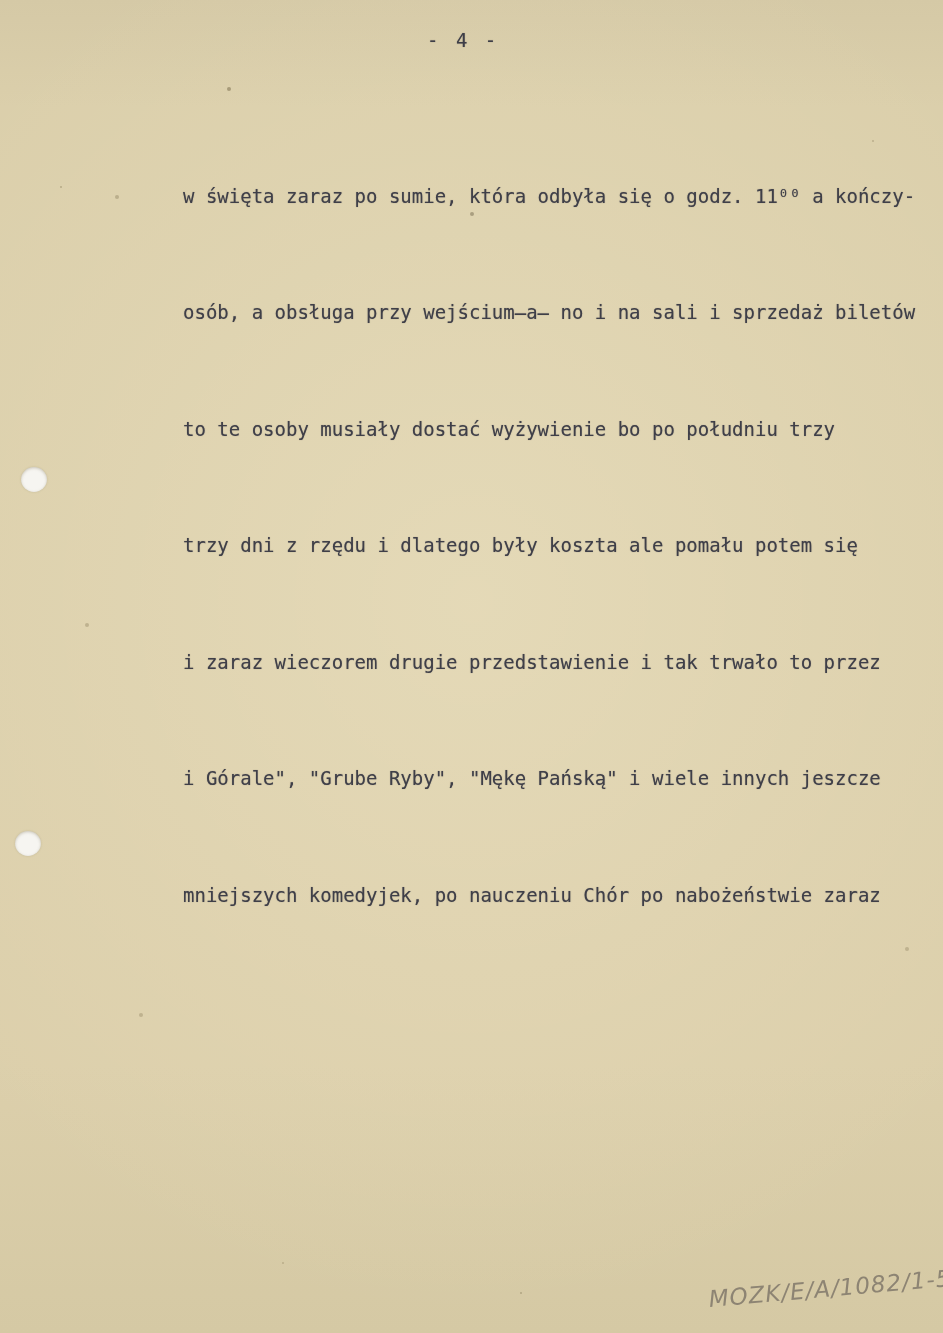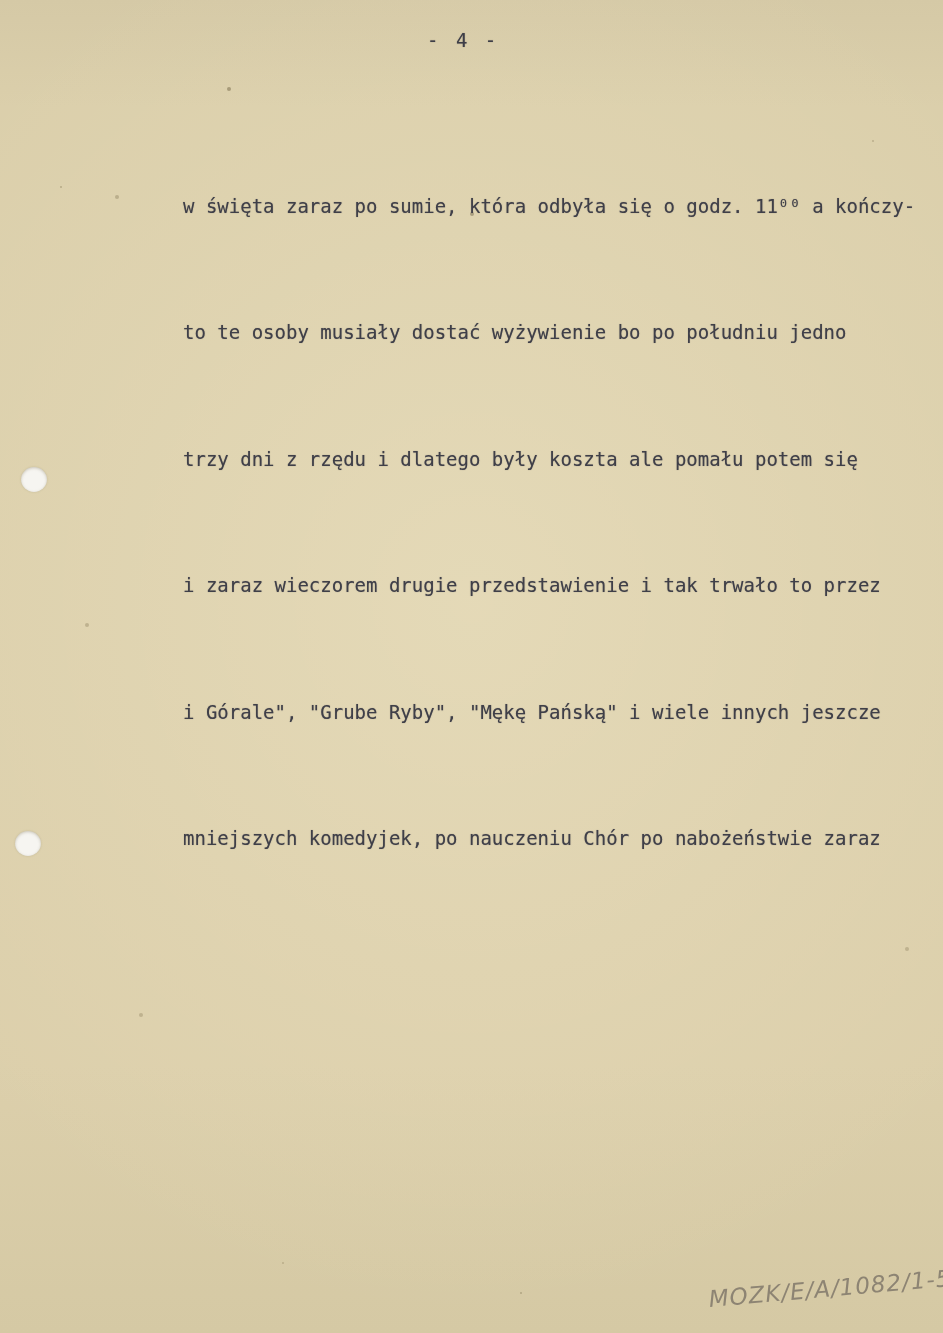--- a/index.html
+++ b/index.html
@@ -33,21 +33,21 @@
     position: absolute;
     left: 183px;
     top: 99px;
     width: 752px;
     font-size: 19px;
     line-height: 38.85px;
     color: #3f3f48;
     white-space: pre;
     text-shadow: 0 0 1px rgba(62,62,71,0.5);
   }
-  .line { height: 38.85px; margin-top: 10px; }
+  .line { height: 38.85px; }
   .hole {
     position: absolute;
     width: 26px;
     height: 25px;
     border-radius: 50%;
     background: #f6f5f1;
     box-shadow: inset 0 1px 3px rgba(120,110,80,0.35), 0 0 2px rgba(120,110,80,0.25);
   }
   .hole-top  { left: 21px; top: 467px; }
   .hole-bottom { left: 15px; top: 831px; }
@@ -90,21 +90,22 @@
 
   <div class="page-number">- 4 -</div>
 
   <div class="hole hole-top"></div>
   <div class="hole hole-bottom"></div>
 
   <div class="specks"></div>
 
   <div class="text-block">
     <div class="line">w święta zaraz po sumie, która odbyła się o godz. 11⁰⁰ a kończy-</div>
-    <div class="line">to te osoby musiały dostać wyżywienie bo po południu jedno</div>
+    <div class="line">osób, a obsługa przy wejścium̶a̶ no i na sali i sprzedaż biletów</div>
+    <div class="line">to te osoby musiały dostać wyżywienie bo po południu trzy</div>
     <div class="line">trzy dni z rzędu i dlatego były koszta ale pomału potem się</div>
     <div class="line">i zaraz wieczorem drugie przedstawienie i tak trwało to przez</div>
     <div class="line">i Górale", "Grube Ryby", "Mękę Pańską" i wiele innych jeszcze</div>
     <div class="line">mniejszych komedyjek, po nauczeniu Chór po nabożeństwie zaraz</div>
     
     
     
     
     
     

